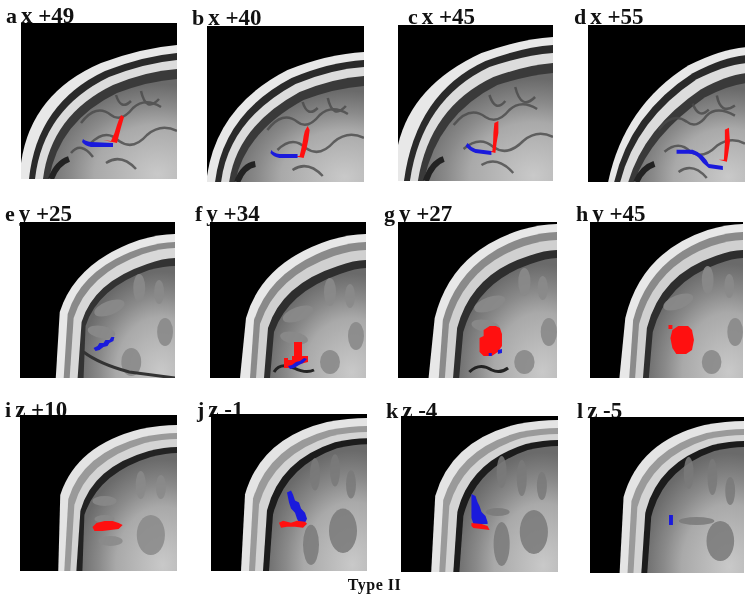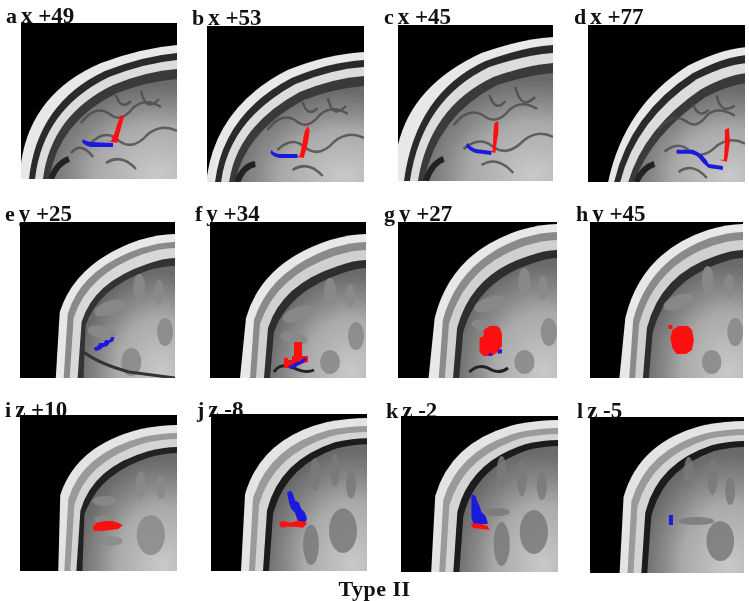--- a/index.html
+++ b/index.html
@@ -37,21 +37,21 @@
       display: block;
       width: 100%;
       height: 100%;
     }
     .figure-title {
       position: absolute;
       left: 0;
       width: 100%;
       top: 576px;
       text-align: center;
-      font-size: 22px;
+      font-size: 16px;
       font-weight: bold;
       letter-spacing: 0.5px;
     }
   </style>
 </head>
 <body>
 
 <svg width="0" height="0" style="position:absolute">
   <defs>
     <radialGradient id="brainGrad" cx="0.85" cy="0.95" r="0.9">
@@ -86,21 +86,21 @@
       <path d="M50,130 Q60,118 72,134"></path>
       <path d="M85,140 Q100,130 115,146"></path>
     </g>
     <path d="M30,156 Q36,140 48,136" stroke="#222" stroke-width="6" fill="none"></path>
     <path d="M82,117 L90,118 Q94,110 96,102 Q98,96 100,92 L103,94 Q100,104 98,112 L96,120 Z" fill="#ff1010"></path>
     <path d="M62,116 Q64,118 70,119 L92,120 L92,124 L70,124 Q64,123 61,119 Z" fill="#1a1adc"></path>
   </svg>
 </div>
 
 <div class="panel-label" style="left:192px; top:6px;">
-  <span class="letter">b</span><span class="coord">x +53</span>
+  <span class="letter">b</span><span class="coord">x +40</span>
 </div>
 <div class="mri" style="left:207px; top:26px; width:157px; height:156px;">
   <svg viewBox="0 0 156 156" preserveAspectRatio="none">
     <rect width="156" height="156" fill="#000"></rect>
     <path d="M0,156 L0,150 Q10,80 80,44 Q120,28 156,26 L156,156 Z" fill="#e8e8e8"></path>
     <path d="M8,156 Q16,88 84,52 Q122,36 156,34 L156,156 Z" fill="#2a2a2a"></path>
     <path d="M14,156 Q22,94 88,58 Q124,43 156,41 L156,156 Z" fill="#dcdcdc"></path>
     <path d="M22,156 Q30,100 92,66 Q126,52 156,50 L156,156 Z" fill="#3a3a3a"></path>
     <path d="M28,156 Q38,106 96,74 Q128,62 156,60 L156,156 Z" fill="url(#brainGrad)"></path>
     <g stroke="#4a4a4a" stroke-width="2.5" fill="none" opacity="0.8">
@@ -109,21 +109,21 @@
       <path d="M95,76 Q100,92 110,82"></path>
       <path d="M120,72 Q125,94 138,80"></path>
       <path d="M85,144 Q100,134 115,150"></path>
     </g>
     <path d="M30,156 Q36,140 48,138" stroke="#222" stroke-width="6" fill="none"></path>
     <path d="M86,130 L92,130 Q95,118 96,110 Q97,104 100,100 L102,104 Q101,114 99,122 L96,132 Z" fill="#ff1010"></path>
     <path d="M64,124 Q66,127 72,128 L90,128 L90,132 L72,132 Q66,131 63,127 Z" fill="#1a1adc"></path>
   </svg>
 </div>
 
-<div class="panel-label" style="left:384px; top:5px;">
+<div class="panel-label" style="left:408px; top:5px;">
   <span class="letter">c</span><span class="coord">x +45</span>
 </div>
 <div class="mri" style="left:398px; top:25px; width:155px; height:156px;">
   <svg viewBox="0 0 156 156" preserveAspectRatio="none">
     <rect width="156" height="156" fill="#000"></rect>
     <path d="M0,156 L0,120 Q14,60 84,28 Q124,14 156,12 L156,156 Z" fill="#e8e8e8"></path>
     <path d="M6,156 Q18,68 88,36 Q126,22 156,20 L156,156 Z" fill="#2a2a2a"></path>
     <path d="M12,156 Q24,74 92,42 Q128,30 156,28 L156,156 Z" fill="#dcdcdc"></path>
     <path d="M20,156 Q32,82 96,52 Q130,40 156,38 L156,156 Z" fill="#3a3a3a"></path>
     <path d="M26,156 Q40,90 100,60 Q132,50 156,48 L156,156 Z" fill="url(#brainGrad)"></path>
@@ -134,21 +134,21 @@
       <path d="M118,62 Q124,86 138,72"></path>
       <path d="M84,140 Q100,130 116,148"></path>
     </g>
     <path d="M28,156 Q34,138 46,134" stroke="#222" stroke-width="6" fill="none"></path>
     <path d="M90,126 L95,126 Q96,116 96,108 L97,98 L101,96 L101,108 Q99,118 98,128 Z" fill="#ff1010"></path>
     <path d="M70,118 Q73,122 78,124 L94,126 L94,130 L78,128 Q72,126 68,121 Z" fill="#1a1adc"></path>
   </svg>
 </div>
 
 <div class="panel-label" style="left:574px; top:5px;">
-  <span class="letter">d</span><span class="coord">x +77</span>
+  <span class="letter">d</span><span class="coord">x +55</span>
 </div>
 <div class="mri" style="left:588px; top:25px; width:157px; height:157px;">
   <svg viewBox="0 0 156 156" preserveAspectRatio="none">
     <rect width="156" height="156" fill="#000"></rect>
     <path d="M20,156 Q36,80 100,40 Q132,24 156,22 L156,156 Z" fill="#e8e8e8"></path>
     <path d="M26,156 Q42,88 104,48 Q134,32 156,30 L156,156 Z" fill="#2a2a2a"></path>
     <path d="M32,156 Q48,94 108,54 Q136,40 156,38 L156,156 Z" fill="#dcdcdc"></path>
     <path d="M40,156 Q56,102 112,64 Q138,50 156,48 L156,156 Z" fill="#3a3a3a"></path>
     <path d="M46,156 Q62,110 116,72 Q140,60 156,58 L156,156 Z" fill="url(#brainGrad)"></path>
     <g stroke="#4a4a4a" stroke-width="2.5" fill="none" opacity="0.8">
@@ -278,21 +278,21 @@
       <ellipse cx="90" cy="126" rx="12" ry="5"></ellipse>
       <ellipse cx="120" cy="70" rx="5" ry="14"></ellipse>
       <ellipse cx="140" cy="72" rx="5" ry="12"></ellipse>
       <ellipse cx="130" cy="120" rx="14" ry="20"></ellipse>
     </g>
     <path d="M72,112 L76,108 L84,106 L92,106 L98,108 L102,110 L98,114 L90,115 L82,116 L74,116 Z" fill="#ff1010"></path>
   </svg>
 </div>
 
 <div class="panel-label" style="left:197px; top:398px;">
-  <span class="letter">j</span><span class="coord">z -8</span>
+  <span class="letter">j</span><span class="coord">z -1</span>
 </div>
 <div class="mri" style="left:211px; top:414px; width:156px; height:157px;">
   <svg viewBox="0 0 156 156" preserveAspectRatio="none">
     <rect width="156" height="156" fill="#000"></rect>
     <path d="M30,156 L34,80 Q50,24 116,8 Q138,4 156,4 L156,156 Z" fill="#e4e4e4"></path>
     <path d="M38,156 L42,84 Q58,32 118,16 Q140,12 156,12 L156,156 Z" fill="#9a9a9a"></path>
     <path d="M44,156 L48,90 Q62,40 120,22 Q140,18 156,18 L156,156 Z" fill="#d4d4d4"></path>
     <path d="M52,156 L56,96 Q68,46 124,28 Q142,24 156,24 L156,156 Z" fill="#1c1c1c"></path>
     <path d="M58,156 L62,100 Q74,52 126,34 Q144,30 156,30 L156,156 Z" fill="url(#brainGrad)"></path>
     <g fill="#7a7a7a" opacity="0.85">
@@ -301,21 +301,21 @@
       <ellipse cx="140" cy="70" rx="5" ry="14"></ellipse>
       <ellipse cx="100" cy="130" rx="8" ry="20"></ellipse>
       <ellipse cx="132" cy="116" rx="14" ry="22"></ellipse>
     </g>
     <path d="M76,78 L80,76 L82,80 L84,86 L88,88 L90,94 L94,98 L96,104 L94,108 L88,108 L86,104 L84,98 L80,94 L78,88 Z" fill="#1a1adc"></path>
     <path d="M68,108 L72,106 L80,108 L86,106 L94,107 L96,109 L92,113 L84,112 L76,112 L70,113 Z" fill="#ff1010"></path>
   </svg>
 </div>
 
 <div class="panel-label" style="left:386px; top:399px;">
-  <span class="letter">k</span><span class="coord">z -2</span>
+  <span class="letter">k</span><span class="coord">z -4</span>
 </div>
 <div class="mri" style="left:401px; top:416px; width:157px; height:156px;">
   <svg viewBox="0 0 156 156" preserveAspectRatio="none">
     <rect width="156" height="156" fill="#000"></rect>
     <path d="M30,156 L34,80 Q50,24 116,8 Q138,4 156,4 L156,156 Z" fill="#e4e4e4"></path>
     <path d="M38,156 L42,84 Q58,32 118,16 Q140,12 156,12 L156,156 Z" fill="#9a9a9a"></path>
     <path d="M44,156 L48,90 Q62,40 120,22 Q140,18 156,18 L156,156 Z" fill="#d4d4d4"></path>
     <path d="M52,156 L56,96 Q68,46 124,28 Q142,24 156,24 L156,156 Z" fill="#1c1c1c"></path>
     <path d="M58,156 L62,100 Q74,52 126,34 Q144,30 156,30 L156,156 Z" fill="url(#brainGrad)"></path>
     <g fill="#7a7a7a" opacity="0.85">

